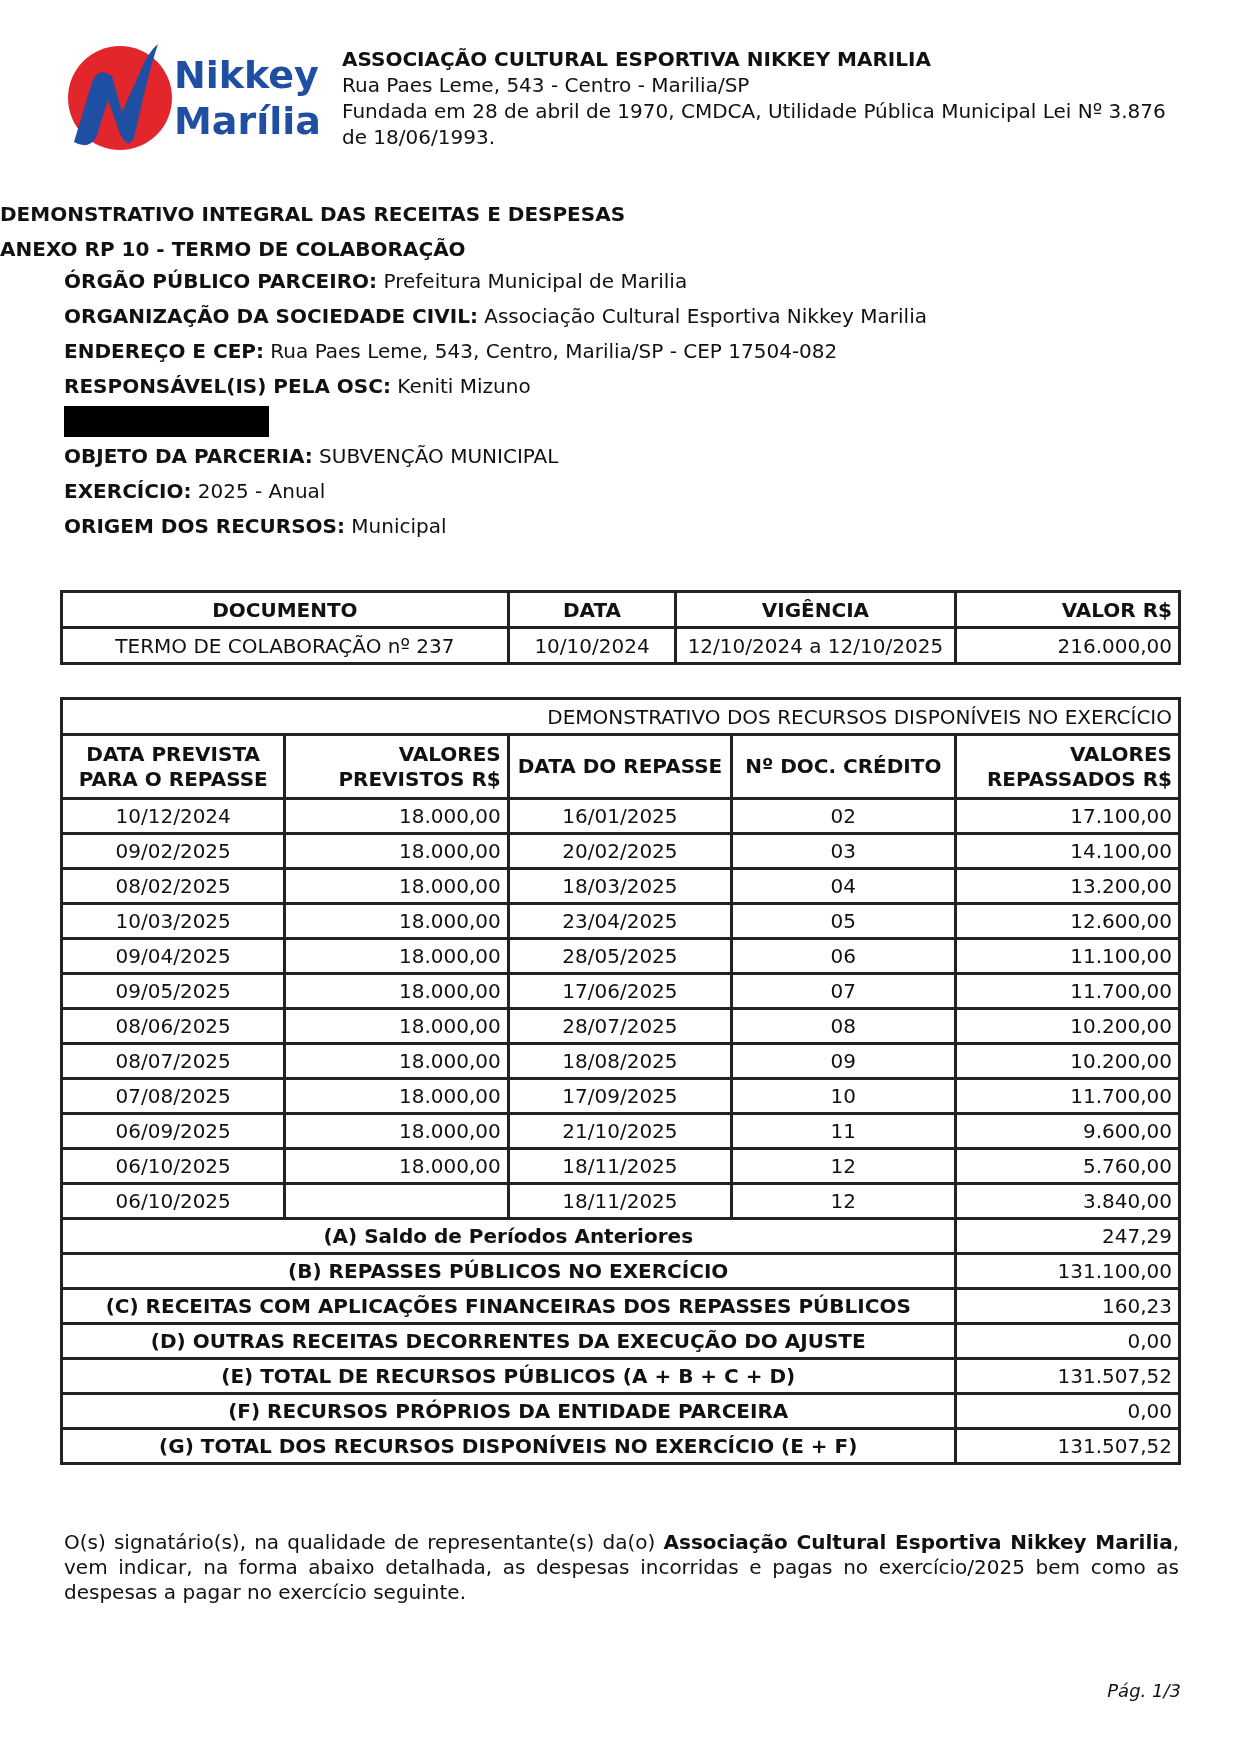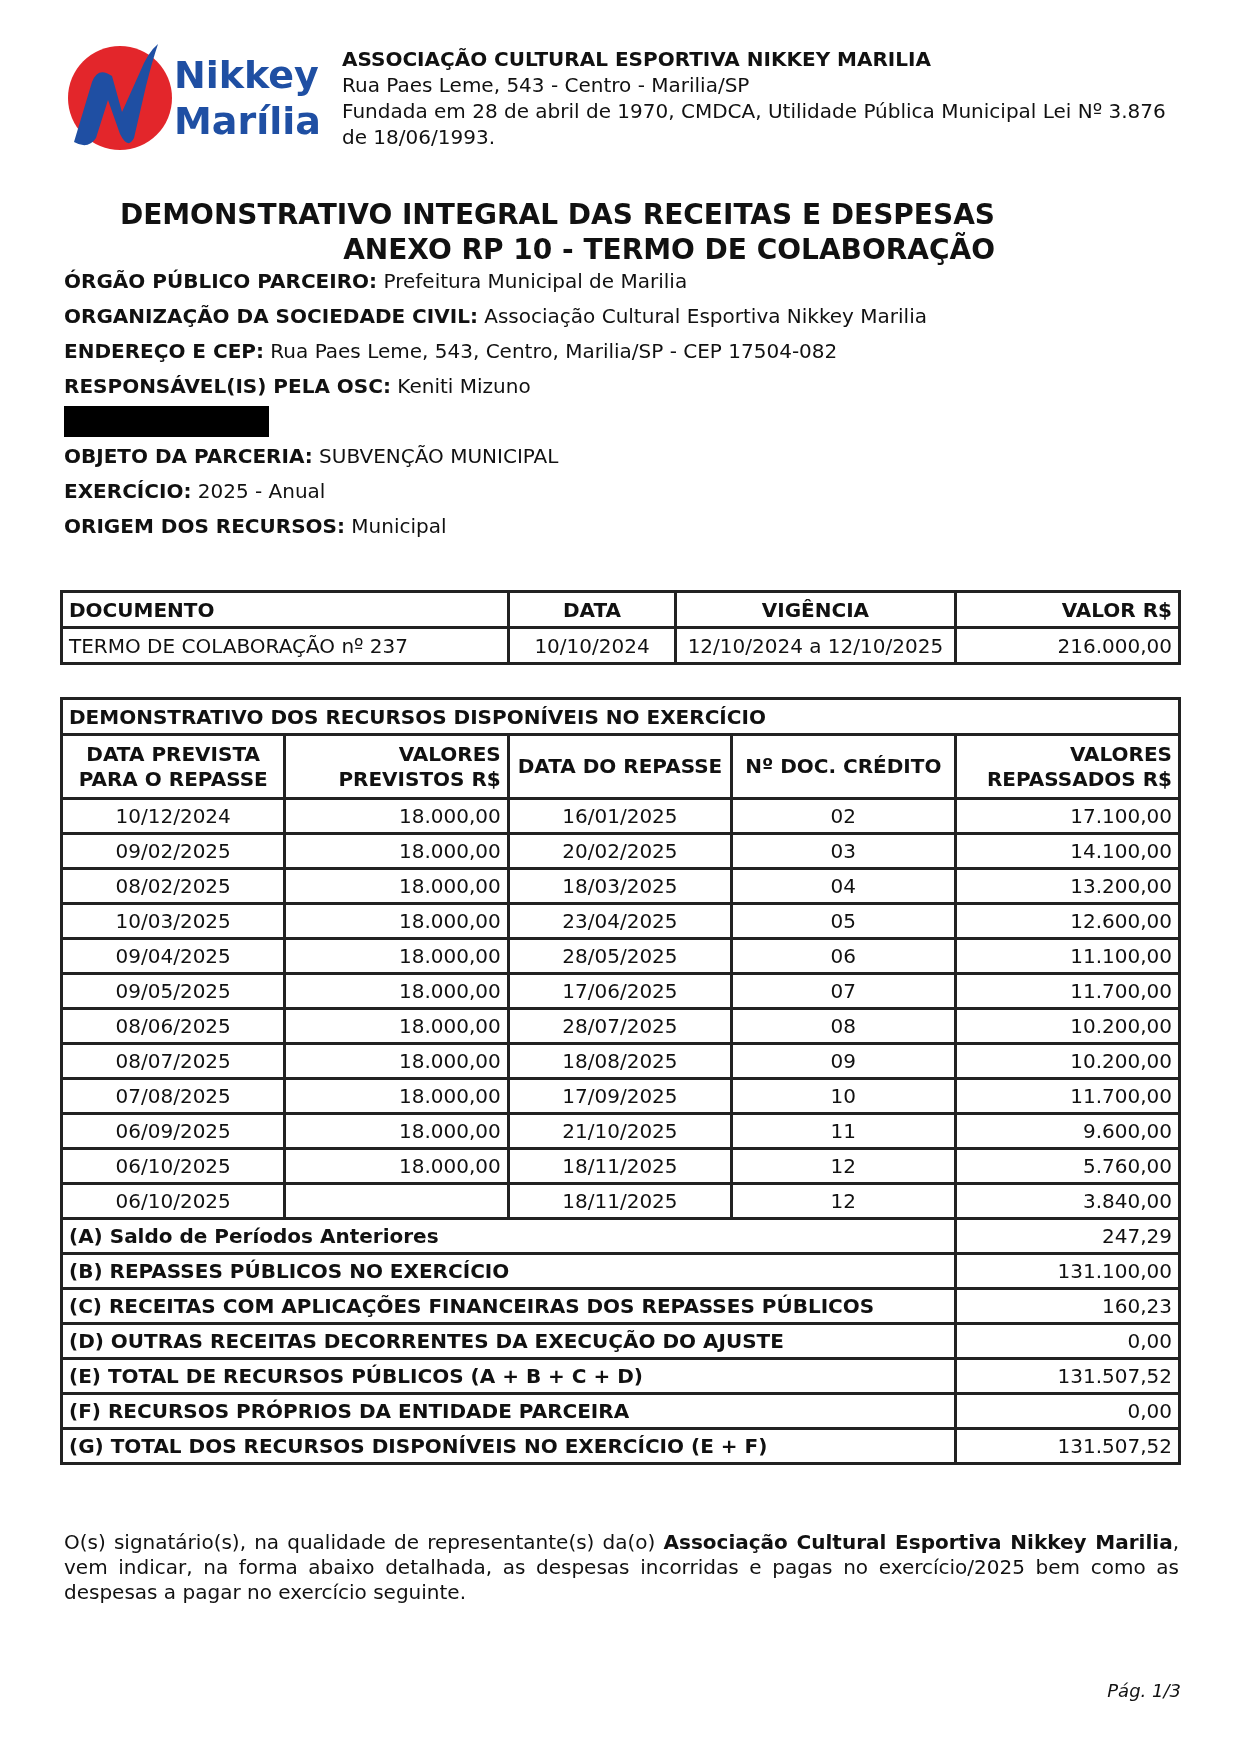--- a/index.html
+++ b/index.html
@@ -5,42 +5,42 @@
   html, body { margin: 0; padding: 0; background: #ffffff; }
   body { width: 1241px; height: 1754px; position: relative; font-family: "DejaVu Sans", sans-serif; color: #111; overflow: hidden; }
   .page { position: absolute; left: 0; top: 0; width: 1241px; height: 1754px; }
 
   
   .logo { position: absolute; left: 62px; top: 42px; width: 268px; height: 112px; }
   .org-head { position: absolute; left: 342px; top: 46px; width: 840px; font-size: 20px; line-height: 26px; }
   .org-head .org-name { font-weight: bold; }
 
   
-  .titles { position: absolute; left: 0; top: 197px; width: 995px; text-align: right; font-weight: bold; font-size: 28px; line-height: 35px; }
+  .titles { position: absolute; left: 0; top: 197px; width: 995px; text-align: left; font-weight: bold; font-size: 20px; line-height: 35px; }
 
   
   .info { position: absolute; left: 64px; top: 264px; font-size: 20px; line-height: 35px; }
   .info .lbl { font-weight: bold; }
   .redact { display: block; width: 205px; height: 31px; background: #000; margin: 2px 0 2px 0; }
 
   
   table { border-collapse: collapse; position: absolute; left: 60px; width: 1121px; font-size: 20px; }
   td, th { border: 3px solid #222; padding: 0 6px; height: 31px; }
   .t1 { top: 590px; }
   .t1 th { font-weight: bold; height: 33px; }
   .t1 td { height: 33px; }
   .t2 { top: 697px; }
   .t2 td { height: 32px; }
   .t2 .hdr td { font-weight: bold; height: 61px; line-height: 25px; }
-  .t2 .ttl td { font-weight: bold; height: 33px; text-align: left; }
+  .t2 .ttl td { font-weight: normal; height: 33px; text-align: right; }
   .t2 .sum td { font-weight: bold; }
   .t2 .sum td.v { font-weight: normal; }
   .c { text-align: center; }
   .r { text-align: right; margin-top: 7px; }
-  .l { text-align: left; margin-left: 8px; }
+  .l { text-align: center; margin-left: 8px; }
 
   .closing { position: absolute; left: 64px; top: 1530px; width: 1115px; font-size: 20px; line-height: 25px; text-align: justify; }
   .closing b { font-weight: bold; }
 
   .pageno { position: absolute; right: 60px; top: 1680px; font-size: 18px; font-style: italic; }
 </style>
 </head>
 <body>
 
 <div class="page">

